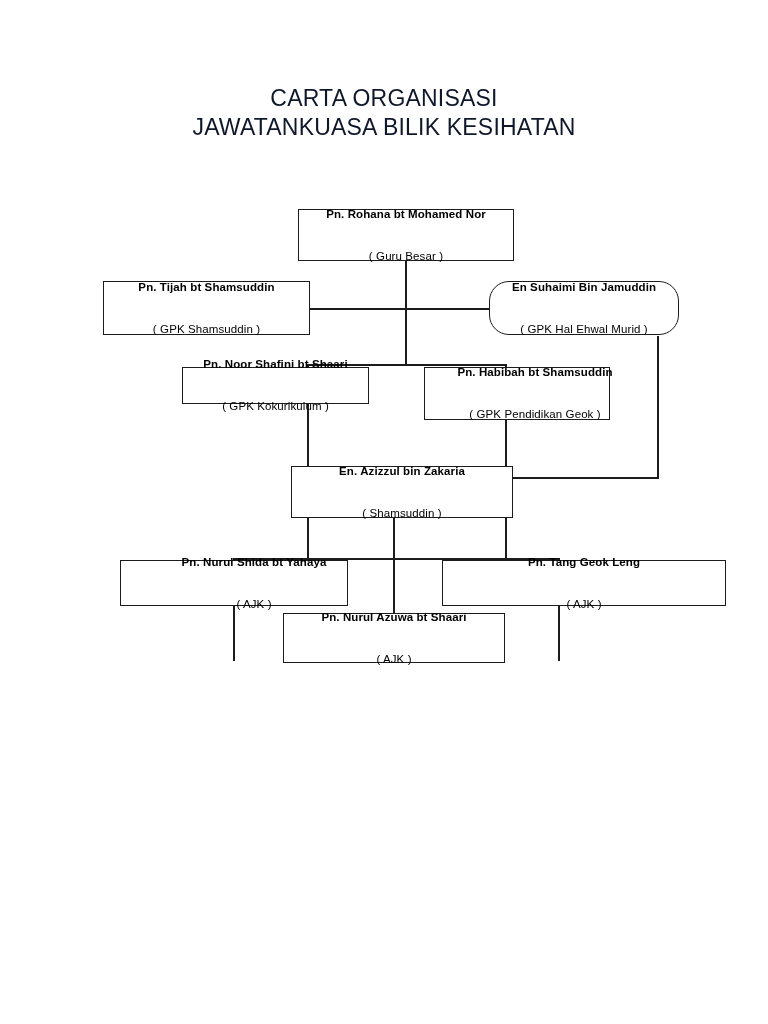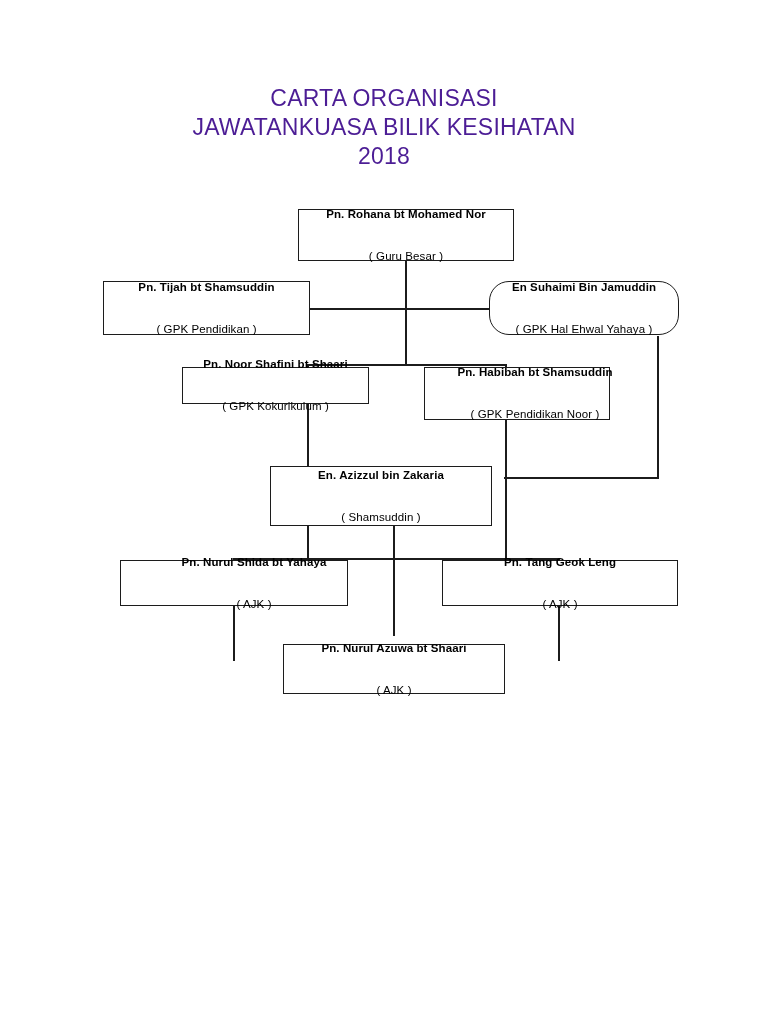--- a/index.html
+++ b/index.html
@@ -32,21 +32,21 @@
     top: 84px;
     width: 768px;
     text-align: center;
   }
   .title-line {
     font-family: "Liberation Sans", sans-serif;
     font-size: 23px;
     font-weight: 400;
     line-height: 29px;
     letter-spacing: 0.2px;
-    color: #4c1d95;
+    color: #0f172a;
     white-space: nowrap;
   }
 
   
   .node {
     position: absolute;
     box-sizing: border-box;
     border: 1.6px solid #1c1c1c;
     background: #ffffff;
     display: flex;
@@ -87,21 +87,20 @@
   .ln.h { height: 1.6px; }
 </style>
 </head>
 <body>
 
 <div id="chart-root">
 
   <div class="title-block">
     <div class="title-line">CARTA ORGANISASI</div>
     <div class="title-line">JAWATANKUASA BILIK KESIHATAN</div>
-    <div class="title-line">2018</div>
   </div>
 
   <div class="ln v" style="left:405px; top:260px; height:105px;"></div>
 
   <div class="ln h" style="left:309px; top:308px; width:181px;"></div>
 
   <div class="ln h" style="left:307px; top:364px; width:200px;"></div>
   <div class="ln v" style="left:307px; top:364px; height:203px;"></div>
   <div class="ln v" style="left:505px; top:364px; height:203px;"></div>
 
@@ -114,51 +113,51 @@
   <div class="ln v" style="left:233px; top:558px; height:103px;"></div>
   <div class="ln v" style="left:558px; top:558px; height:103px;"></div>
 
   <div class="node" style="left:298px; top:209px; width:216px; height:52px;">
     <div class="nm">Pn. Rohana bt Mohamed Nor</div>
     <div class="rl">( Guru Besar )</div>
   </div>
 
   <div class="node" style="left:103px; top:281px; width:207px; height:54px;">
     <div class="nm">Pn. Tijah bt Shamsuddin</div>
-    <div class="rl">( GPK Pendidikan )</div>
+    <div class="rl">( GPK Shamsuddin )</div>
   </div>
 
   <div class="node" style="left:489px; top:281px; width:190px; height:54px;border-radius:20px;">
     <div class="nm">En Suhaimi Bin Jamuddin</div>
-    <div class="rl">( GPK Hal Ehwal Yahaya )</div>
+    <div class="rl">( GPK Hal Ehwal Murid )</div>
   </div>
 
   <div class="node" style="left:182px; top:367px; width:187px; height:37px;">
     <div class="nm">Pn. Noor Shafini bt Shaari</div>
     <div class="rl">( GPK Kokurikulum )</div>
   </div>
 
   <div class="node" style="left:424px; top:367px; width:186px; height:53px;padding-left:36px;">
     <div class="nm">Pn. Habibah bt Shamsuddin</div>
-    <div class="rl">( GPK Pendidikan Noor )</div>
+    <div class="rl">( GPK Pendidikan Geok )</div>
   </div>
 
-  <div class="node" style="left:270px; top:466px; width:222px; height:60px;">
+  <div class="node" style="left:291px; top:466px; width:222px; height:52px;">
     <div class="nm">En. Azizzul bin Zakaria</div>
     <div class="rl">( Shamsuddin )</div>
   </div>
 
   <div class="node" style="left:120px; top:560px; width:228px; height:46px;padding-left:40px;">
     <div class="nm">Pn. Nurul Shida bt Yahaya</div>
     <div class="rl">( AJK )</div>
   </div>
 
-  <div class="node" style="left:442px; top:560px; width:236px; height:46px;">
+  <div class="node" style="left:442px; top:560px; width:284px; height:46px;">
     <div class="nm">Pn. Tang Geok Leng</div>
     <div class="rl">( AJK )</div>
   </div>
 
-  <div class="node" style="left:283px; top:644px; width:222px; height:50px;">
+  <div class="node" style="left:283px; top:613px; width:222px; height:50px;">
     <div class="nm">Pn. Nurul Azuwa bt Shaari</div>
     <div class="rl">( AJK )</div>
   </div>
 
 </div>
 
 </body></html>

